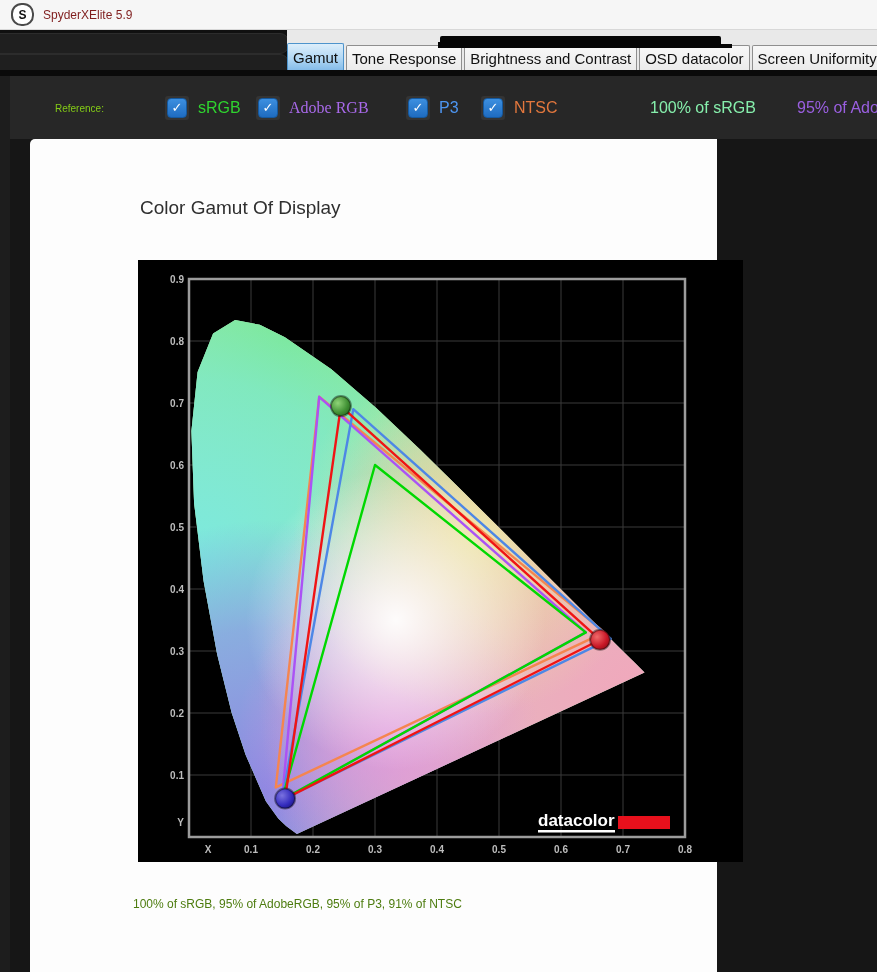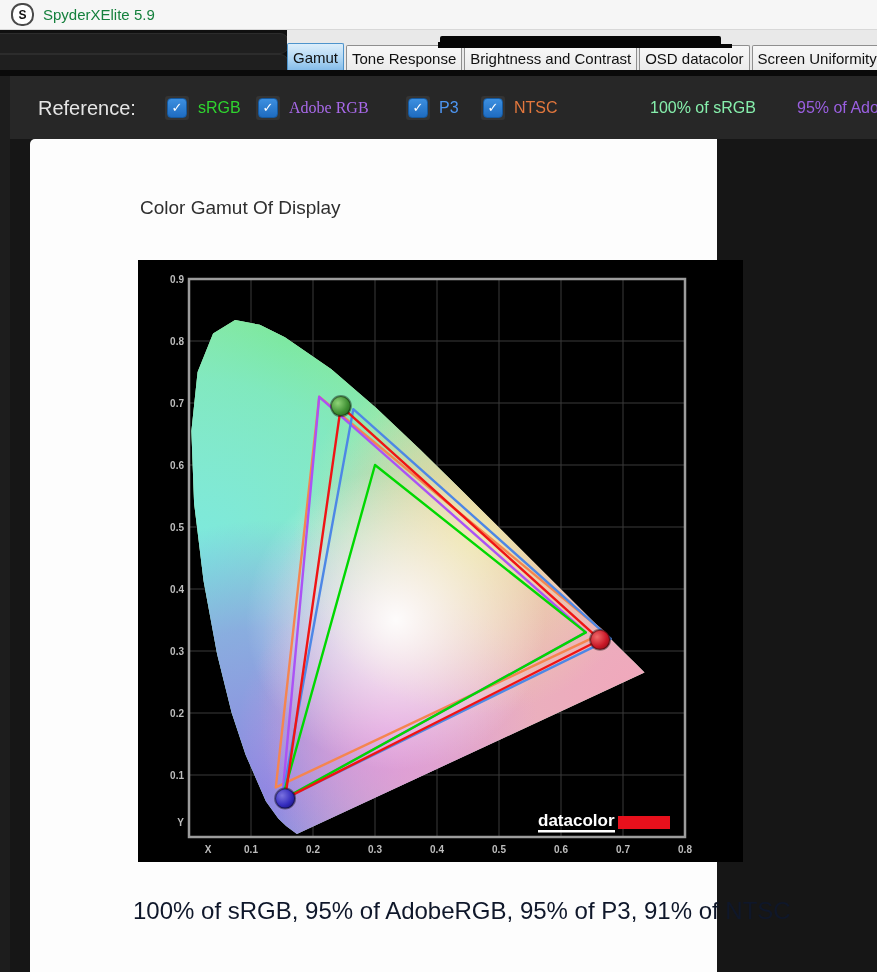--- a/index.html
+++ b/index.html
@@ -5,51 +5,51 @@
   html,body{margin:0;padding:0}
   body{
     width:877px;height:972px;overflow:hidden;position:relative;
     background:#161616;font-family:"Liberation Sans",sans-serif;
   }
   
   .titlebar{position:absolute;left:0;top:0;width:877px;height:30px;background:#f6f6f6;
     border-bottom:1px solid #d8d8d8;display:flex;align-items:center;padding-left:11px;box-sizing:border-box}
   .app-icon{width:19px;height:19px;border:2px solid #4a4a4a;border-radius:46%;background:#fff;
     color:#111;font-weight:bold;font-size:12px;line-height:1;display:flex;align-items:center;justify-content:center;margin-right:9px}
-  .app-title{color:#15803d;font-size:15px}
+  .app-title{color:#7f1d1d;font-size:12px}
   
   .topstrip{position:absolute;left:0;top:30px;width:877px;height:46px;background:#101010}
   .left-dark-panel{position:absolute;left:-12px;width:299px;height:19px;background:#1f1f1f;
     border:1px solid #2c2c2c;border-radius:9px}
   .tabzone{position:absolute;left:287px;top:0;width:590px;height:40px;background:#e9e9e9}
   .tabstrip{position:absolute;left:0;top:13px;height:27px;display:flex;align-items:flex-end}
   .tab{height:25px;display:flex;align-items:center;box-sizing:border-box;padding:0 5px;
     background:linear-gradient(#f8f8f8,#ebebeb);border:1px solid #8f8f8f;border-bottom:none;
     border-radius:2px 2px 0 0;font-size:15px;color:#101010;margin-right:2px;white-space:nowrap;cursor:default}
   .tab.active{height:27px;background:linear-gradient(#ddeefb 0%,#b2d8f4 55%,#85bce9 100%);
     border-color:#4e94cc;z-index:2}
   .blackband{position:absolute;left:0;bottom:0;width:877px;height:6px;background:#0a0a0a}
   .redaction{position:absolute;left:440px;top:6px;width:281px;height:10px;background:#050505;
     border-radius:2px;box-shadow:14px 5px 0 -3px #050505,-4px 4px 0 -2px #050505;z-index:3}
   
   .refbar{position:absolute;left:0;top:76px;width:877px;height:63px;background:#272727}
   .gutter{position:absolute;left:0;top:76px;width:10px;height:896px;background:#1d1d1d}
-  .ref-label{position:absolute;left:38px;top:50%;transform:translateY(-50%);color:#e5e5e5;font-size:20px}
+  .ref-label{position:absolute;left:55px;top:50%;transform:translateY(-50%);color:#84cc16;font-size:10px}
   .ref-opt{position:absolute;top:50%;transform:translateY(-50%);display:flex;align-items:center;gap:9px;font-size:16px}
   .cb-well{background:#343434;border-radius:3px;padding:2px}
   .checkbox{width:20px;height:20px;border-radius:4px;background:linear-gradient(#3c8fe0,#1f6cc0);
     border:1px solid #15599f;box-sizing:border-box;color:#fff;font-size:13px;line-height:1;
     display:flex;align-items:center;justify-content:center;cursor:pointer}
   .ref-summary{position:absolute;top:50%;transform:translateY(-50%);font-size:16px;white-space:nowrap}
   
   .panel{position:absolute;left:30px;top:139px;width:687px;height:833px;background:#fdfdfd;
     border-top-left-radius:5px}
   .page-title{position:absolute;left:110px;top:58px;font-size:19px;color:#2f2f2f}
   .chart-frame{position:absolute;left:108px;top:121px;width:605px;height:602px;background:#000}
-  .result-text{position:absolute;left:103px;top:758px;font-size:24px;color:#0f172a;white-space:nowrap}
+  .result-text{position:absolute;left:103px;top:758px;font-size:12px;color:#4d7c0f;white-space:nowrap}
 </style>
 </head>
 <body>
 
 <div class="titlebar">
   <div class="app-icon">S</div>
   <div class="app-title">SpyderXElite 5.9</div>
 </div>
 
 <div class="topstrip">

